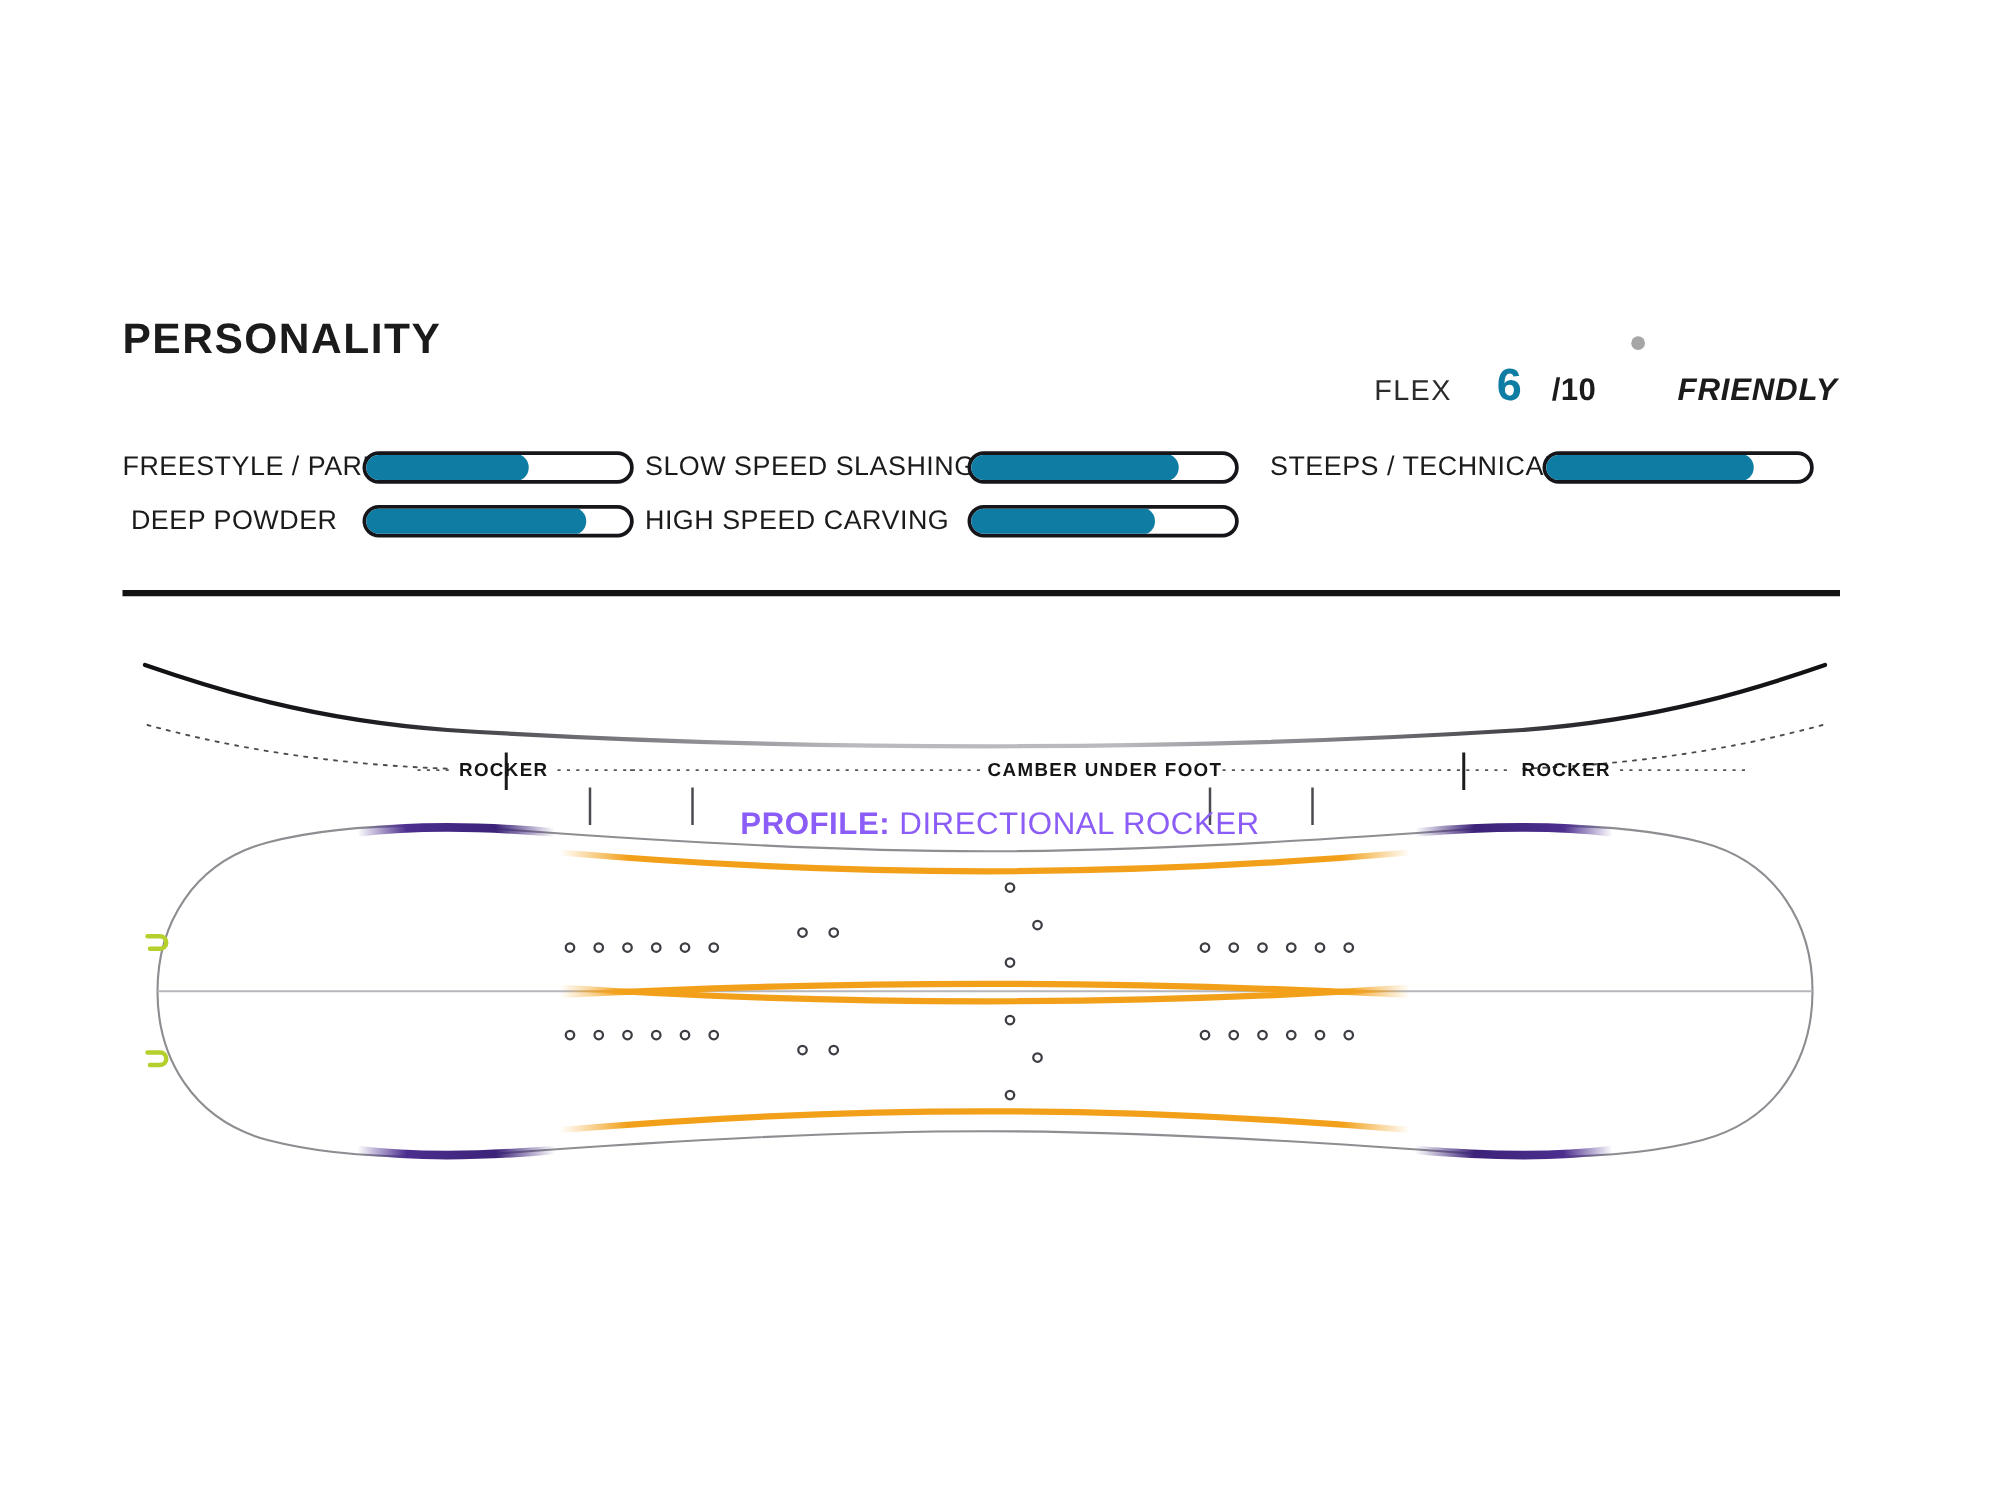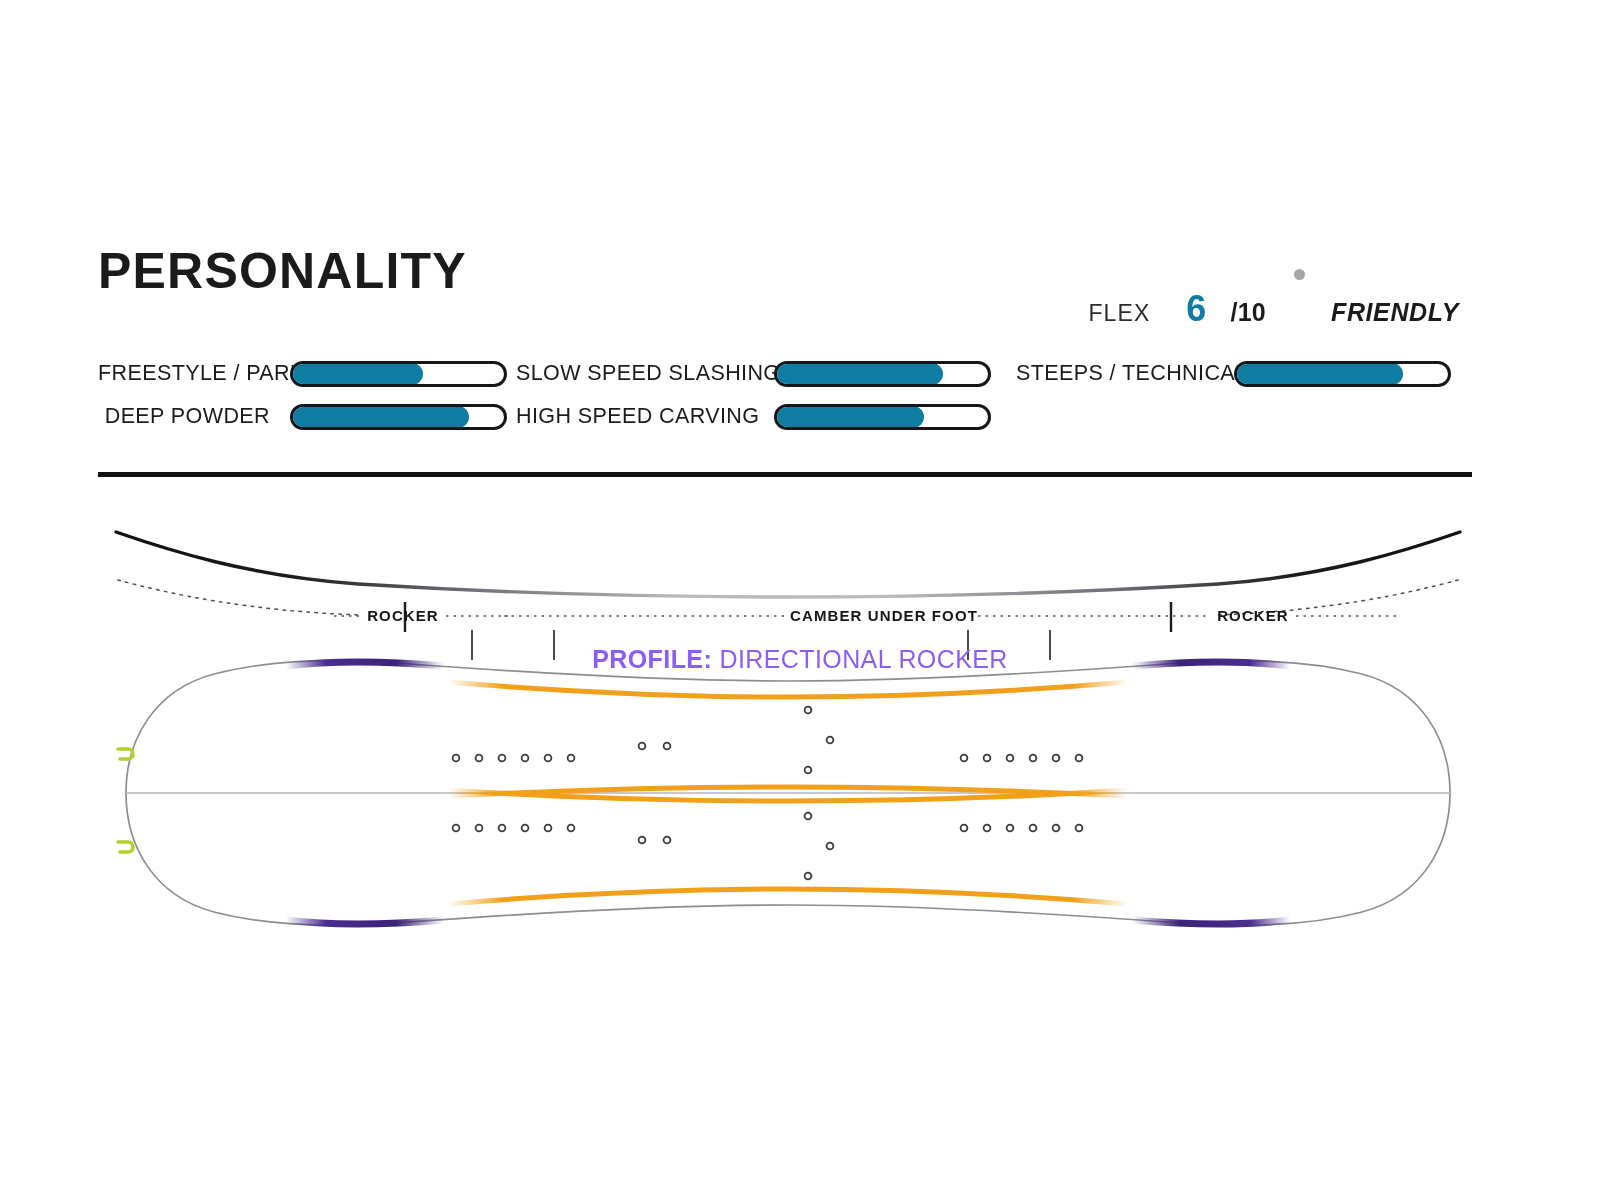--- a/index.html
+++ b/index.html
@@ -21,29 +21,29 @@
     position: absolute;
     left: 98px;
     top: 248px;
     width: 1372px;
     height: 60px;
   }
   #page-title {
     position: absolute;
     left: 0;
     top: 0;
-    font-size: 50px;
+    font-size: 34px;
     font-weight: bold;
     letter-spacing: 1.2px;
     color: #1b1b1b;
     line-height: 46px;
   }
   #flex-group {
     position: absolute;
-    right: 11px;
+    right: 0;
     top: 6px;
     display: flex;
     align-items: baseline;
     gap: 0px;
     height: 40px;
   }
   #flex-label {
     font-size: 23px;
     letter-spacing: 1.1px;
     color: #2b2b2b;

